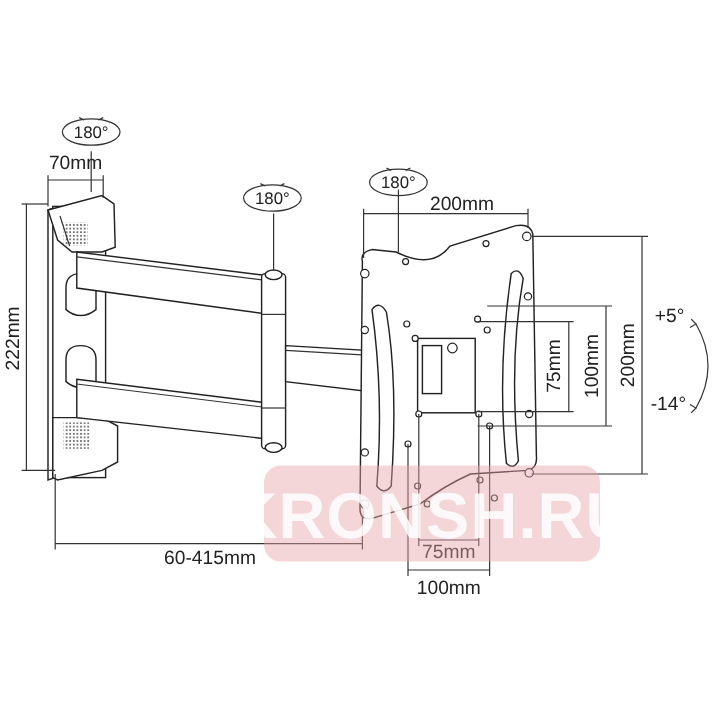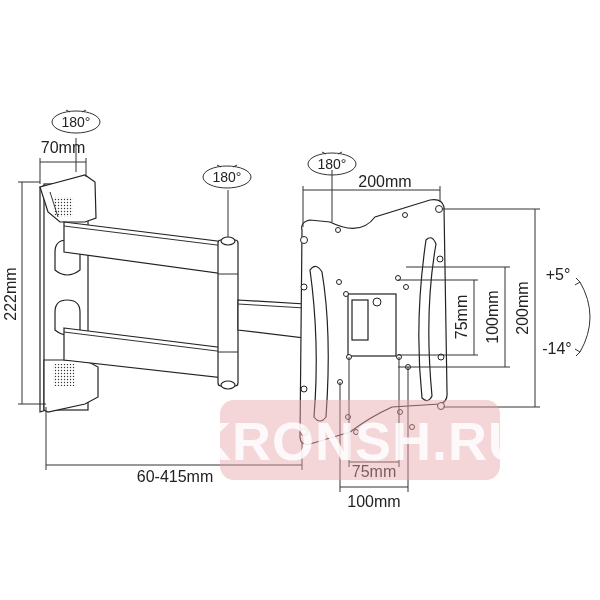--- a/index.html
+++ b/index.html
@@ -1,17 +1,17 @@
 <!DOCTYPE html>
 <html><head>
   <meta charset="utf-8">
   <style>
     html, body { margin: 0; padding: 0; background: #ffffff; }
     body { width: 600px; height: 600px; overflow: hidden; position: relative; font-family: "Liberation Sans", sans-serif; }
-    #stage { position: absolute; left: 0; top: 0; width: 600px; height: 499px; margin-top: 12px; }
+    #stage { position: absolute; left: 0; top: 0; width: 600px; height: 499px; }
     svg text { font-family: "Liberation Sans", sans-serif; fill: #222; }
     .dim { font-size: 16px; }
     .deg { font-size: 14px; }
     .line { stroke: #333; stroke-width: 1; fill: none; }
     .part { stroke: #222; stroke-width: 1.2; fill: #fff; }
     .hole { stroke: #222; stroke-width: 1; fill: #fff; }
     .watermark-box { fill: #e7a3a8; opacity: 0.45; }
     .watermark-text { font-family: "Liberation Sans", sans-serif; font-weight: bold; font-size: 54px; fill: #ffffff; opacity: 0.85; letter-spacing: 1px; }
   </style>
 </head>

